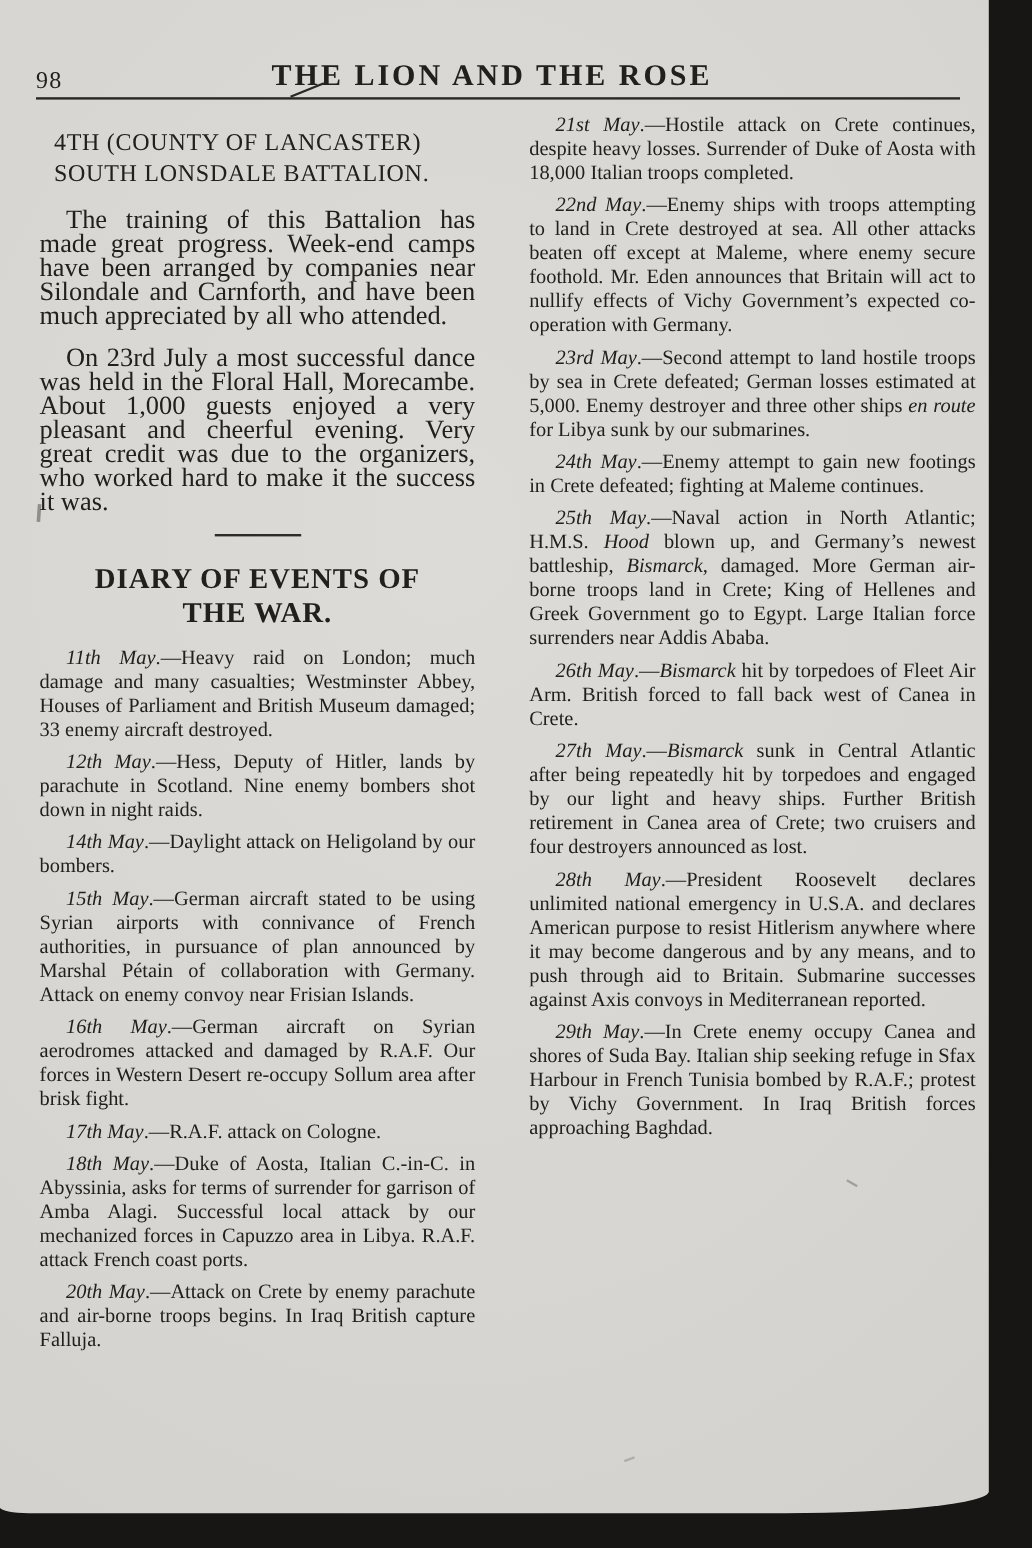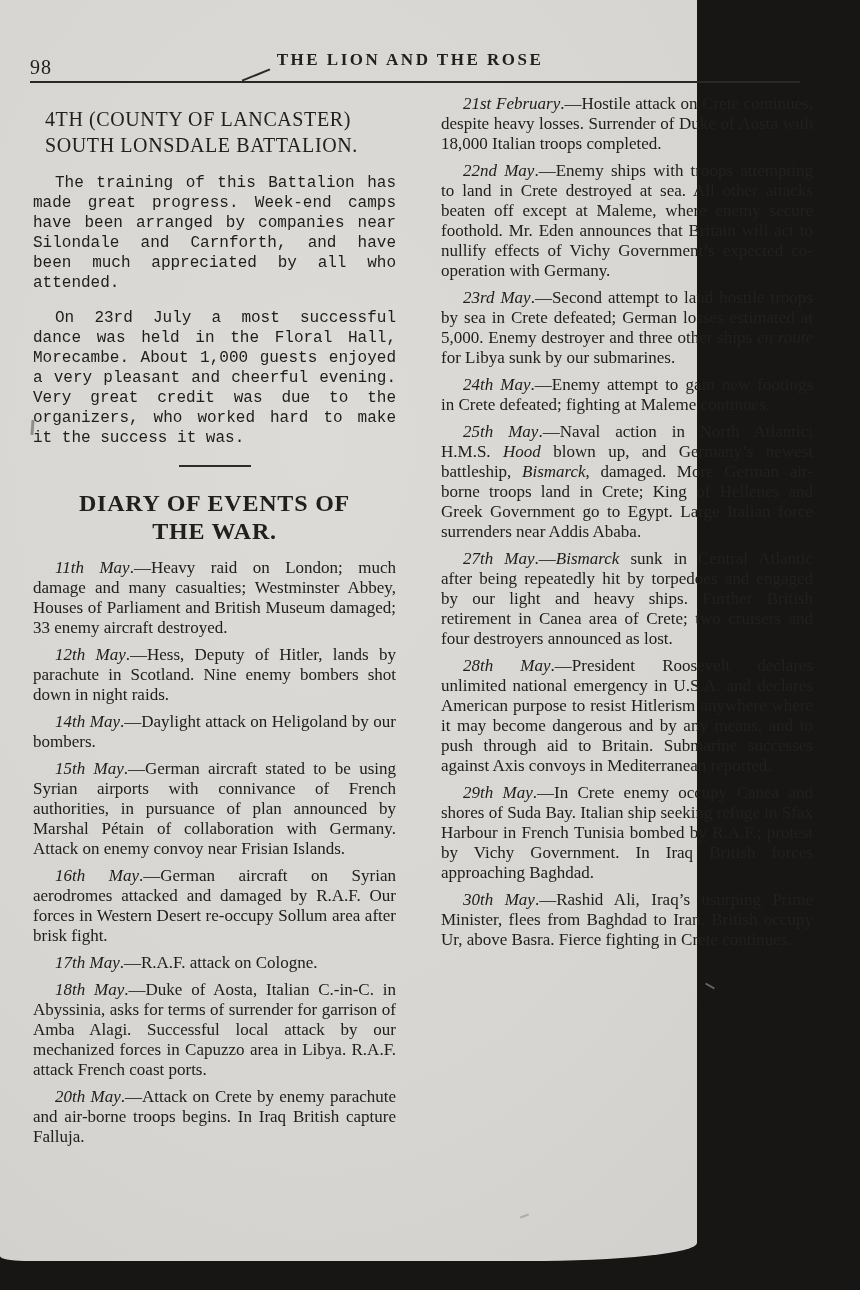--- a/index.html
+++ b/index.html
@@ -9,32 +9,32 @@
   }
   html,body{margin:0;padding:0;}
   body{
     width:860px;height:1290px;
     background:var(--edge);
     overflow:hidden;position:relative;
     font-family:"Liberation Serif","DejaVu Serif",serif;
     color:var(--ink);
   }
   .paper{
-    position:absolute;left:0;top:0;width:697px;height:1261px;
+    position:absolute;left:0;top:0;width:824px;height:1261px;
     background:radial-gradient(120% 100% at 45% 35%, #dcdbd7 0%, var(--paper) 55%, #cecdc9 100%);
     border-bottom-right-radius:170px 18px;
     border-bottom-left-radius:24px 5px;
   }
   .page-number{
     position:absolute;left:30px;top:56px;
     font-size:20px;letter-spacing:1px;
   }
   .journal-title{
     position:absolute;left:0;top:50px;width:820px;
-    text-align:center;font-size:17px;font-weight:bold;
+    text-align:center;font-size:25px;font-weight:bold;
     letter-spacing:2.5px;margin:0;
   }
   .header-rule{
     position:absolute;left:30px;top:81px;width:770px;height:2px;
     background:#2a2824;
   }
   .rule-blemish{
     position:absolute;left:241px;top:74px;width:30px;height:2px;
     background:#2a2824;transform:rotate(-22deg);
   }
@@ -47,23 +47,23 @@
 
   .col{position:absolute;top:94px;}
   .col-left{left:33px;width:363px;}
   .col-right{left:441px;width:372px;}
 
   .battalion-heading{
     margin:12px;text-align:left;font-weight:normal;
     font-size:20px;line-height:26px;letter-spacing:.6px;
   }
   .body-para{
-    margin:15px 0 0;font-size:16px;line-height:20px;
+    margin:15px 0 0;font-size:22px;line-height:20px;
     text-align:justify;text-indent:22px;
-    hyphens:auto;font-family:Liberation Mono, monospace;-webkit-hyphens:auto;
+    hyphens:auto;-webkit-hyphens:auto;
   }
   .section-divider{
     width:72px;height:0;border-top:2px solid #2e2c28;
     margin:17px auto 0;
   }
   .diary-title{
     margin:22px 0 0;text-align:center;font-weight:bold;
     font-size:24px;line-height:28px;letter-spacing:.8px;
   }
   .diary-subtitle{
@@ -123,25 +123,25 @@
         <p class="entry"><span class="entry-date">15th May</span><span>.—German aircraft stated to be using Syrian airports with connivance of French authorities, in pursuance of plan announced by Marshal Pétain of collaboration with Germany. Attack on enemy convoy near Frisian Islands.</span></p>
         <p class="entry"><span class="entry-date">16th May</span><span>.—German aircraft on Syrian aerodromes attacked and damaged by R.A.F. Our forces in Western Desert re-occupy Sollum area after brisk fight.</span></p>
         <p class="entry"><span class="entry-date">17th May</span><span>.—R.A.F. attack on Cologne.</span></p>
         <p class="entry"><span class="entry-date">18th May</span><span>.—Duke of Aosta, Italian C.-in-C. in Abyssinia, asks for terms of surrender for garrison of Amba Alagi. Successful local attack by our mechanized forces in Capuzzo area in Libya. R.A.F. attack French coast ports.</span></p>
         <p class="entry"><span class="entry-date">20th May</span><span>.—Attack on Crete by enemy parachute and air-borne troops begins. In Iraq British capture Falluja.</span></p>
       </div>
   </section>
 
   <section class="col col-right">
     <div class="entries" id="right-entries">
-        <p class="entry"><span class="entry-date">21st February</span><span>.—Hostile attack on Crete continues, despite heavy losses. Surrender of Duke of Aosta with 18,000 Italian troops completed.</span></p>
+        <p class="entry"><span class="entry-date">21st May</span><span>.—Hostile attack on Crete continues, despite heavy losses. Surrender of Duke of Aosta with 18,000 Italian troops completed.</span></p>
         <p class="entry"><span class="entry-date">22nd May</span><span>.—Enemy ships with troops attempting to land in Crete destroyed at sea. All other attacks beaten off except at Maleme, where enemy secure foothold. Mr. Eden announces that Britain will act to nullify effects of Vichy Government’s expected co-operation with Germany.</span></p>
         <p class="entry"><span class="entry-date">23rd May</span><span>.—Second attempt to land hostile troops by sea in Crete defeated; German losses estimated at 5,000. Enemy destroyer and three other ships </span><span class="italic">en route</span><span> for Libya sunk by our submarines.</span></p>
         <p class="entry"><span class="entry-date">24th May</span><span>.—Enemy attempt to gain new footings in Crete defeated; fighting at Maleme continues.</span></p>
         <p class="entry"><span class="entry-date">25th May</span><span>.—Naval action in North Atlantic; H.M.S. </span><span class="italic">Hood</span><span> blown up, and Germany’s newest battleship, </span><span class="italic">Bismarck</span><span>, damaged. More German air-borne troops land in Crete; King of Hellenes and Greek Government go to Egypt. Large Italian force surrenders near Addis Ababa.</span></p>
+        <p class="entry"><span class="entry-date">26th May</span><span>.—</span><span class="italic">Bismarck</span><span> hit by torpedoes of Fleet Air Arm. British forced to fall back west of Canea in Crete.</span></p>
         <p class="entry"><span class="entry-date">27th May</span><span>.—</span><span class="italic">Bismarck</span><span> sunk in Central Atlantic after being repeatedly hit by torpedoes and engaged by our light and heavy ships. Further British retirement in Canea area of Crete; two cruisers and four destroyers announced as lost.</span></p>
         <p class="entry"><span class="entry-date">28th May</span><span>.—President Roosevelt declares unlimited national emergency in U.S.A. and declares American purpose to resist Hitlerism anywhere where it may become dangerous and by any means, and to push through aid to Britain. Submarine successes against Axis convoys in Mediterranean reported.</span></p>
         <p class="entry"><span class="entry-date">29th May</span><span>.—In Crete enemy occupy Canea and shores of Suda Bay. Italian ship seeking refuge in Sfax Harbour in French Tunisia bombed by R.A.F.; protest by Vichy Government. In Iraq British forces approaching Baghdad.</span></p>
-        <p class="entry"><span class="entry-date">30th May</span><span>.—Rashid Ali, Iraq’s usurping Prime Minister, flees from Baghdad to Iran. British occupy Ur, above Basra. Fierce fighting in Crete continues.</span></p>
       </div>
   </section>
 
 </div>
 
 </body></html>

